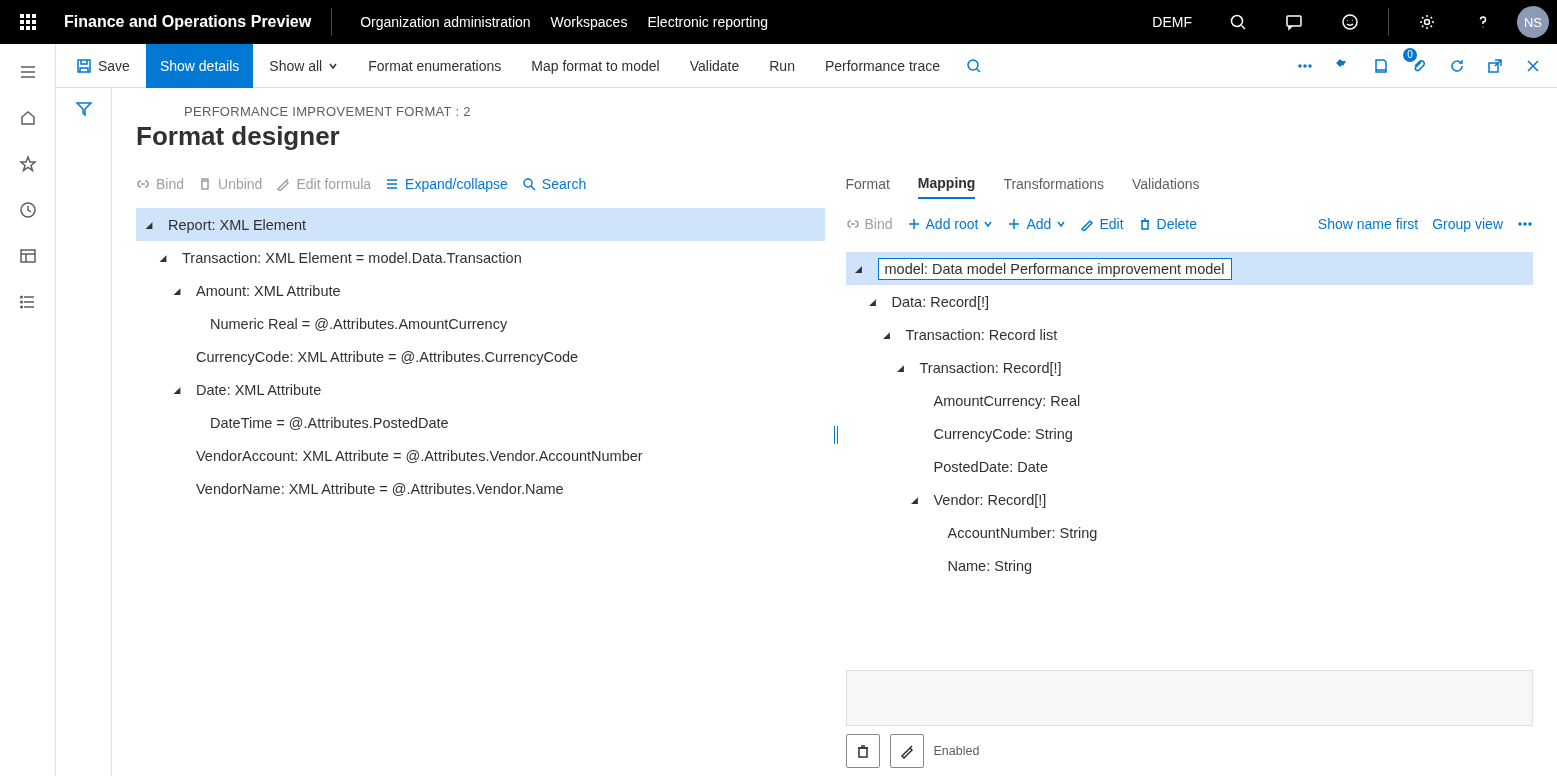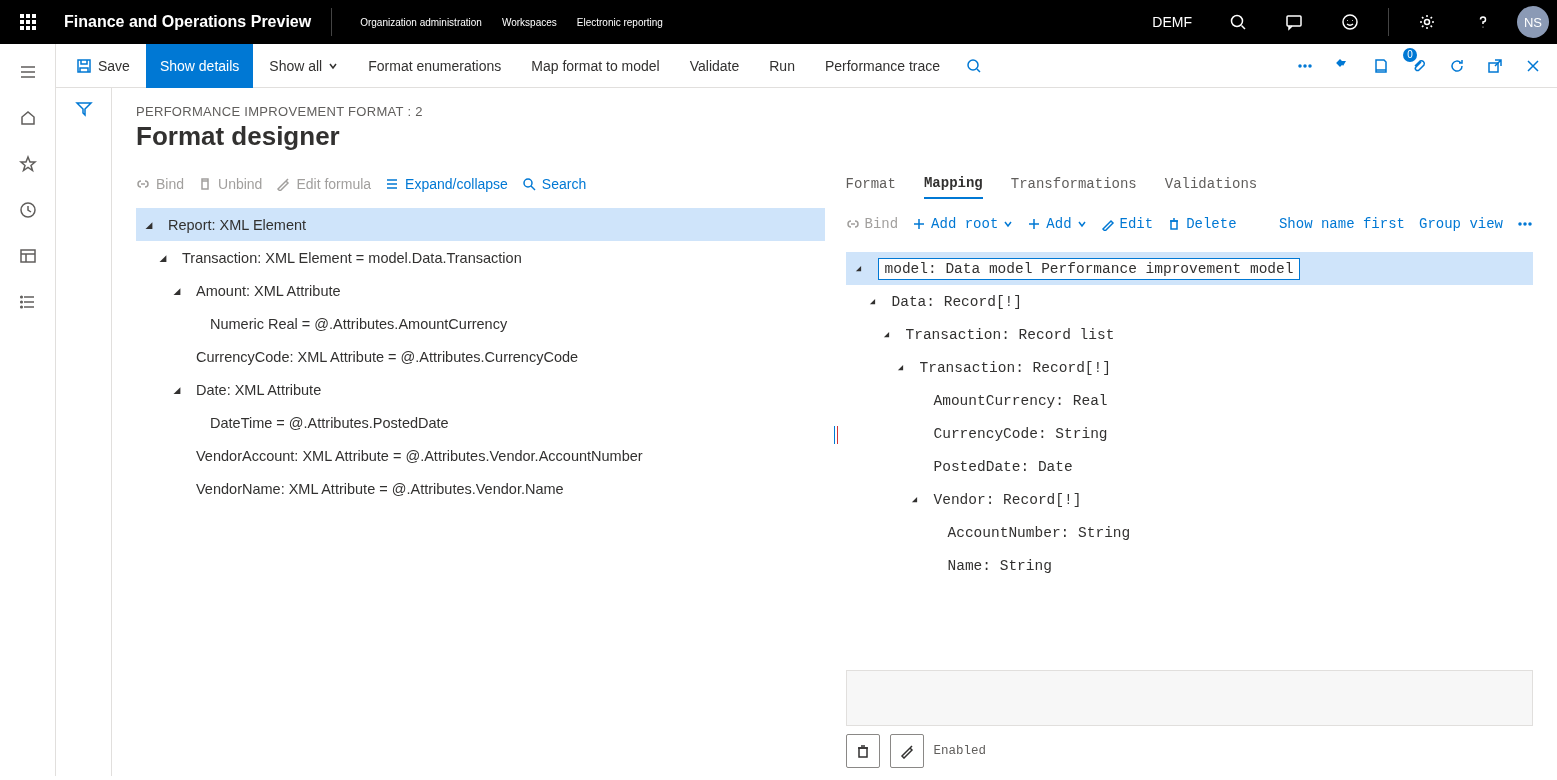--- a/index.html
+++ b/index.html
@@ -5,21 +5,21 @@
   * { box-sizing: border-box; margin: 0; padding: 0; }
   body { font-family: "Segoe UI", Arial, sans-serif; font-size: 14px; color: #323130; background: #fff; overflow: hidden; }
   
   
   .top-header { background: #000; height: 44px; display: flex; align-items: center; color: #fff; }
   .waffle { width: 56px; height: 48px; display: flex; align-items: center; justify-content: center; cursor: pointer; }
   .waffle-icon { width: 16px; height: 16px; display: grid; grid-template-columns: repeat(3,4px); grid-template-rows: repeat(3,4px); gap: 2px; }
   .waffle-icon span { background: #fff; width: 4px; height: 4px; }
   .app-title { font-size: 16px; font-weight: 600; padding: 0 16px 0 8px; white-space: nowrap; }
   .vdiv { width: 1px; height: 28px; background: #444; margin: 0 4px; }
-  .breadcrumb { display: flex; align-items: flex-end; gap: 4px; padding-left: 24px; font-size: 10px; color: #fff; }
+  .breadcrumb { display: flex; align-items: flex-end; gap: 4px; padding-left: 24px; font-size: 14px; color: #fff; }
   .breadcrumb .chev { color: #fff; opacity: 0.9; }
   .breadcrumb .bc-item { color: #fff; }
   .top-spacer { flex: 1; }
   .top-actions { display: flex; align-items: center; gap: 12px; padding-right: 8px; }
   .company { font-size: 14px; padding: 0 12px; }
   .top-icon { width: 44px; height: 48px; display: flex; align-items: center; justify-content: center; cursor: pointer; color: #fff; }
   .top-icon svg { stroke: #fff; }
   .avatar { width: 32px; height: 32px; border-radius: 50%; background: #8b9ab5; color: #fff; display: flex; align-items: center; justify-content: center; font-size: 13px; margin: 0 0; }
 
   
@@ -38,27 +38,27 @@
   .cmd-spacer { flex: 1; }
   .cmd-icon { width: 36px; height: 44px; display: flex; align-items: center; justify-content: center; cursor: pointer; color: #0078d4; position: relative; }
   .badge { position: absolute; top: 4px; left: 2px; background: #0078d4; color: #fff; font-size: 10px; border-radius: 8px; padding: 0 4px; min-width: 14px; text-align: center; line-height: 14px; }
 
   
   .content { flex: 1; display: flex; min-height: 0; }
   .filter-col { width: 56px; border-right: 1px solid #e1dfdd; display: flex; justify-content: center; padding-top: 12px; }
   .filter-col svg { stroke: #0078d4; }
 
   .inner { flex: 1; display: flex; flex-direction: column; padding: 16px 24px 0 24px; min-width: 0; }
-  .sub-title { font-size: 13px; color: #605e5c; letter-spacing: 0.3px; text-transform: uppercase; }
+  .sub-title { font-size: 13px; color: #605e5c; letter-spacing: 0.3px; text-transform: uppercase; margin-left: 48px; }
   .page-title { font-size: 26px; font-weight: 600; margin-top: 2px; margin-bottom: 14px; }
 
   .panels { flex: 1; display: flex; gap: 0; min-height: 0; }
   .panel { flex: 1; display: flex; flex-direction: column; min-width: 0; }
   .panel.left { flex: 0 0 50%; padding-right: 10px; }
-  .panel.right { flex: 0 0 50%; padding-left: 10px; border-left: 1px solid transparent; position: relative; font-family: Liberation Mono, monospace; }
+  .panel.right { flex: 0 0 50%; padding-left: 10px; border-left: 1px solid transparent; position: relative; }
 
   .panel-toolbar { display: flex; align-items: center; gap: 14px; height: 36px; }
   .tb-item { display: inline-flex; align-items: center; gap: 6px; color: #605e5c; cursor: pointer; font-size: 14px; }
   .tb-item.blue { color: #0078d4; }
   .tb-item svg { width: 14px; height: 14px; }
   .tb-item.disabled { color: #a19f9d; }
 
   .tabs { display: flex; gap: 28px; height: 36px; align-items: center; }
   .tab { color: #605e5c; cursor: pointer; padding: 6px 0; }
   .tab.active { color: #323130; font-weight: 600; border-bottom: 2px solid #0078d4; }

